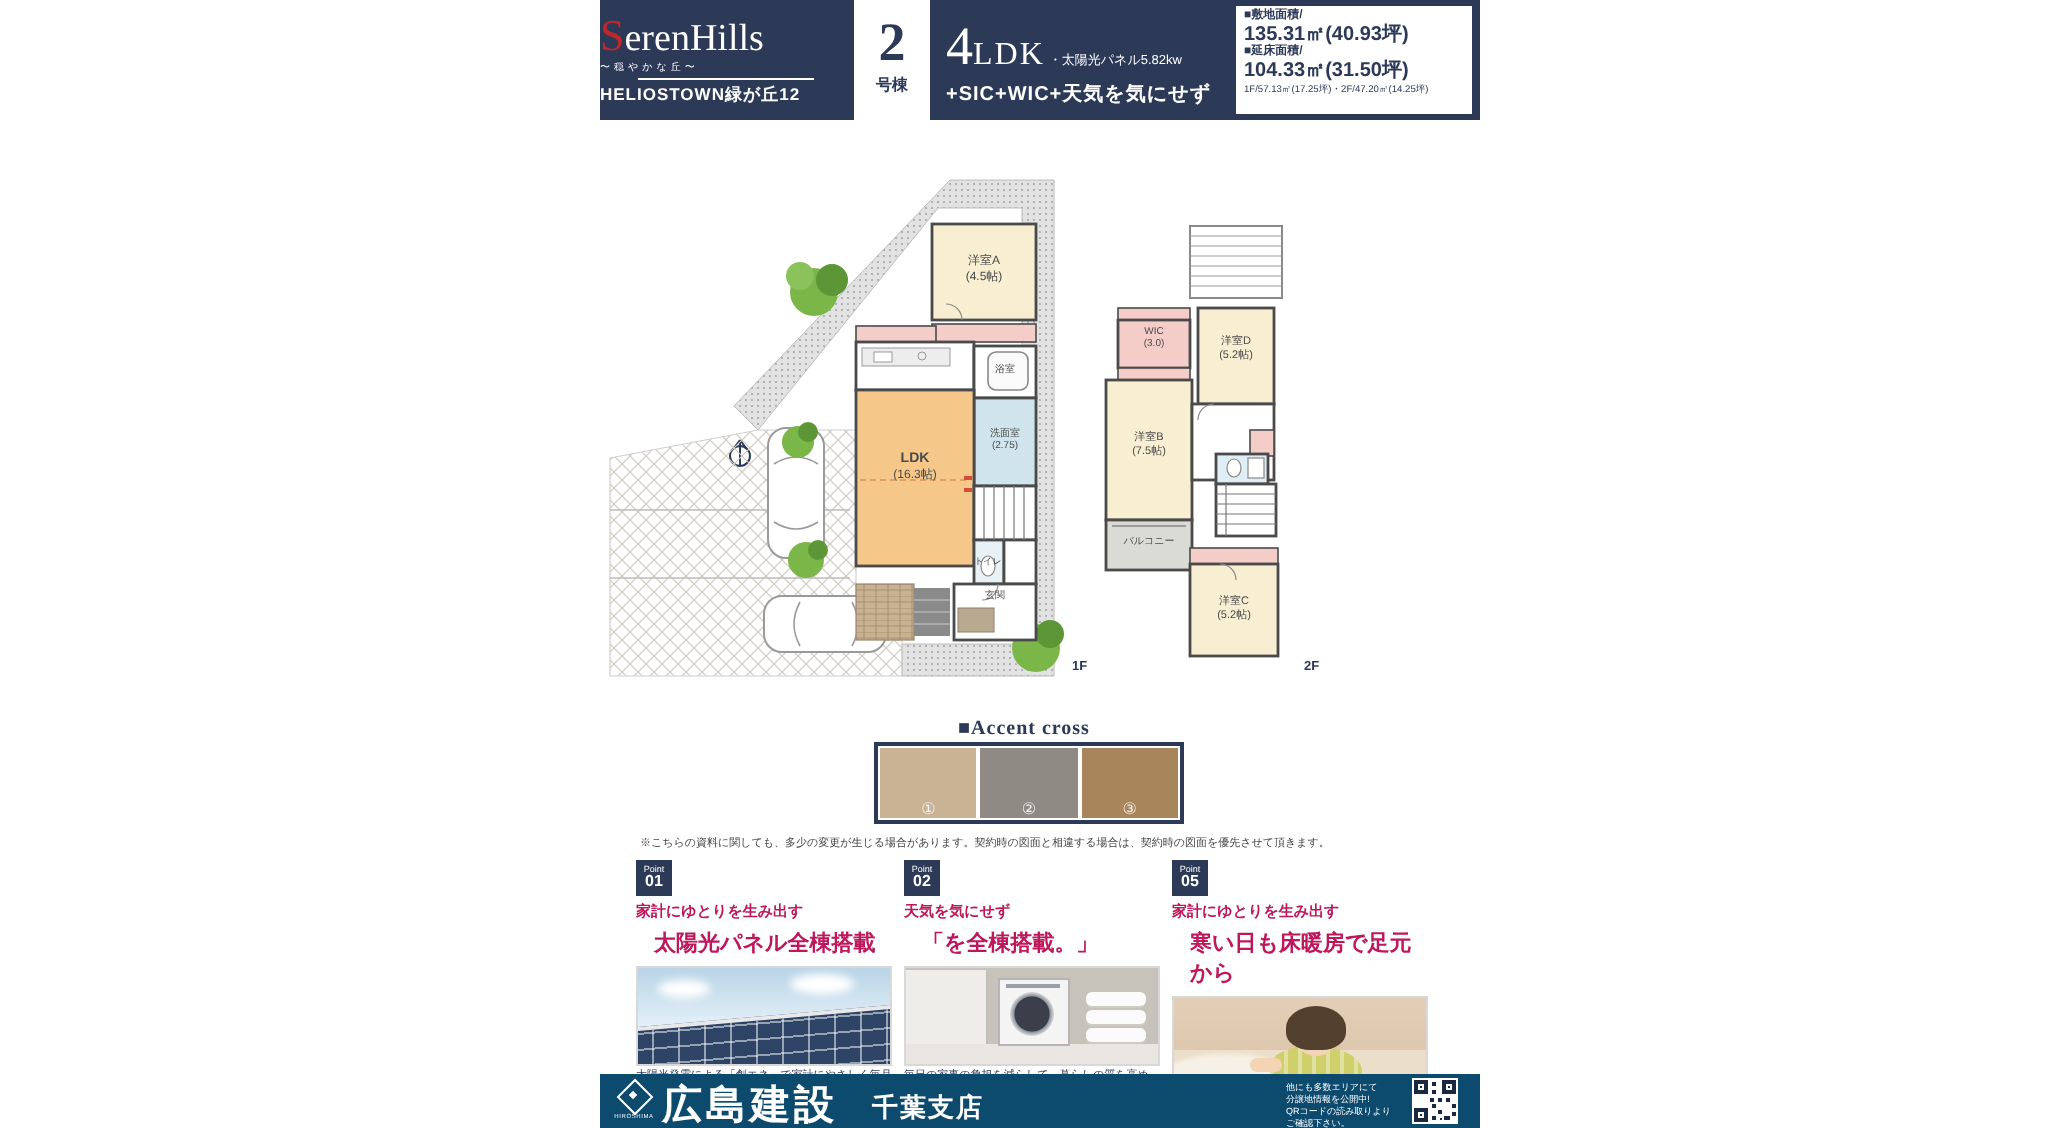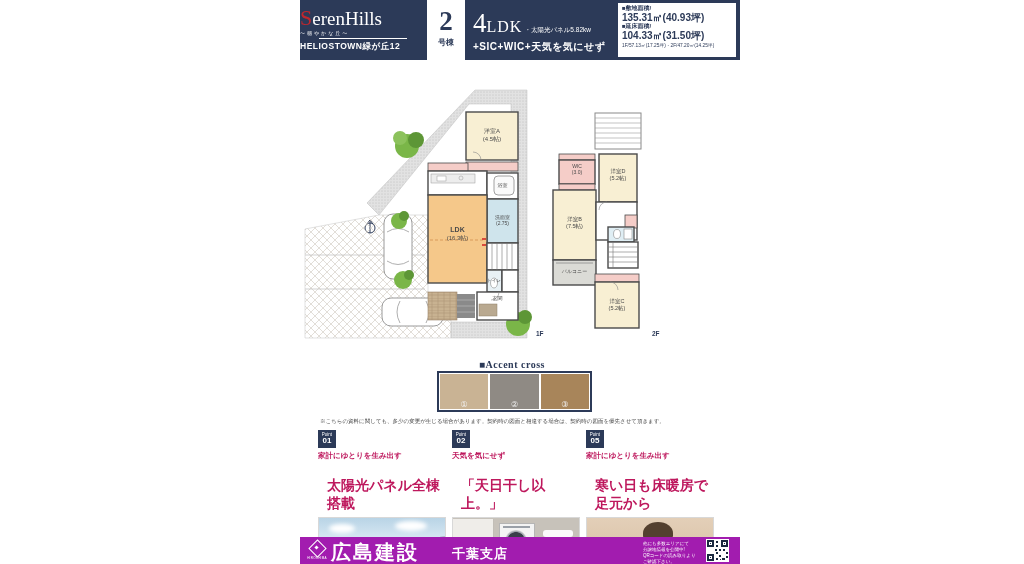--- a/index.html
+++ b/index.html
@@ -50,21 +50,21 @@
 
   
   .point-card{position:absolute;top:430px;width:128px;}
   .pc1{left:18px;} .pc2{left:152px;} .pc3{left:286px;}
   .point-head{display:flex;gap:3px;flex-direction:column;}
   .badge{width:18px;height:18px;background:#2c3a58;color:#fff;text-align:center;flex:0 0 18px;}
   .badge-top{font-size:4.5px;display:block;margin-top:2px;}
   .badge-num{font-size:8px;font-weight:bold;display:block;line-height:1;}
   .pt-lines{color:#be185d;font-weight:bold;}
   .pt-l1{font-size:7.5px;}
-  .pt-l2{font-size:14px;padding-left:9px;margin-top:16px;}
+  .pt-l2{font-size:11px;padding-left:9px;margin-top:3px;}
   .photo{position:relative;width:128px;height:50px;margin-top:4px;overflow:hidden;border:1px solid #d8d8d8;box-sizing:border-box;}
   .caption{font-size:5.5px;color:#2c3a58;line-height:1.3;margin-top:2px;}
 
   
   .ph-solar{background:linear-gradient(#b9d4e6,#e3f0f8 60%);}
   .cloud{position:absolute;background:#fff;border-radius:50%;filter:blur(2px);}
   .roof{position:absolute;left:-6px;right:-6px;bottom:-12px;height:34px;transform:skewY(-5deg);
         background:#2d4466;
         background-image:repeating-linear-gradient(90deg,rgba(255,255,255,.5) 0 1px,transparent 1px 13px),
                          repeating-linear-gradient(0deg,rgba(255,255,255,.5) 0 1px,transparent 1px 8px);
@@ -83,27 +83,27 @@
   .ph-child{background:linear-gradient(#e3cfb8,#d8c0a4);}
   .floor{position:absolute;left:0;right:0;bottom:0;height:22px;background:#ecdfc9;}
   .blanket{position:absolute;left:-8px;bottom:-6px;width:70px;height:26px;background:#f6f1e6;border-radius:50%;filter:blur(1px);}
   .hair{position:absolute;left:56px;top:4px;width:30px;height:22px;background:#53402f;border-radius:50% 50% 40% 40%;}
   .face{position:absolute;left:61px;top:12px;width:20px;height:17px;background:#f3d4b5;border-radius:50%;}
   .dress{position:absolute;left:48px;top:24px;width:46px;height:24px;background:#cfd06c;border-radius:45% 55% 50% 50%;
          background-image:repeating-linear-gradient(90deg,rgba(255,255,255,.35) 0 2px,transparent 2px 7px);}
   .arm{position:absolute;left:38px;top:30px;width:16px;height:7px;background:#f3d4b5;border-radius:4px;}
 
   
-  .footer-bar{position:absolute;left:0;top:537px;width:440px;height:27px;background:#a21caf;color:#fff;}
+  .footer-bar{position:absolute;left:0;top:537px;width:440px;height:27px;background:#0c4a6e;color:#fff;}
   .emblem{position:absolute;left:7px;top:3px;width:20px;height:20px;}
   .emb-d1{position:absolute;left:4px;top:2px;width:11px;height:11px;border:1.5px solid #fff;transform:rotate(45deg);}
   .emb-d2{position:absolute;left:8px;top:6px;width:3px;height:3px;background:#fff;transform:rotate(45deg);}
   .emb-txt{position:absolute;left:0;top:16px;width:20px;font-size:3px;text-align:center;letter-spacing:.3px;}
   .company{position:absolute;left:31px;top:2px;font-size:20px;font-weight:bold;letter-spacing:2px;}
-  .branch{position:absolute;left:152px;top:8px;font-size:13px;font-weight:bold;letter-spacing:1px;}
+  .branch{position:absolute;left:136px;top:8px;font-size:13px;font-weight:bold;letter-spacing:1px;}
   .addr{position:absolute;left:208px;top:3px;width:132px;line-height:1.25;}
   .addr-l1{font-size:5.2px;}
   .addr-l2{font-size:5.2px;text-align:right;}
   .tel{font-size:7.5px;font-weight:bold;margin-top:1px;}
   .promo{position:absolute;left:343px;top:4px;width:60px;font-size:4.5px;line-height:1.35;}
   .qr{position:absolute;left:406px;top:2px;width:23px;height:23px;background:#fff;}
 </style>
 </head>
 <body>
 
@@ -339,21 +339,21 @@
   </div>
 
   <div class="point-card pc2">
     <div class="point-head">
       <div class="badge">
         <span class="badge-top">Point</span>
         <span class="badge-num">02</span>
       </div>
       <div class="pt-lines">
         <div class="pt-l1">天気を気にせず</div>
-        <div class="pt-l2">「天日干し以上。」</div>
+        <div class="pt-l2">「を全棟搭載。」</div>
       </div>
     </div>
     <div class="photo ph-dryer">
       <div class="cab"></div>
       <div class="dryer-counter"></div>
       <div class="dryer">
         <div class="dryer-panel"></div>
         <div class="dryer-door"></div>
       </div>
       <div class="towels">

